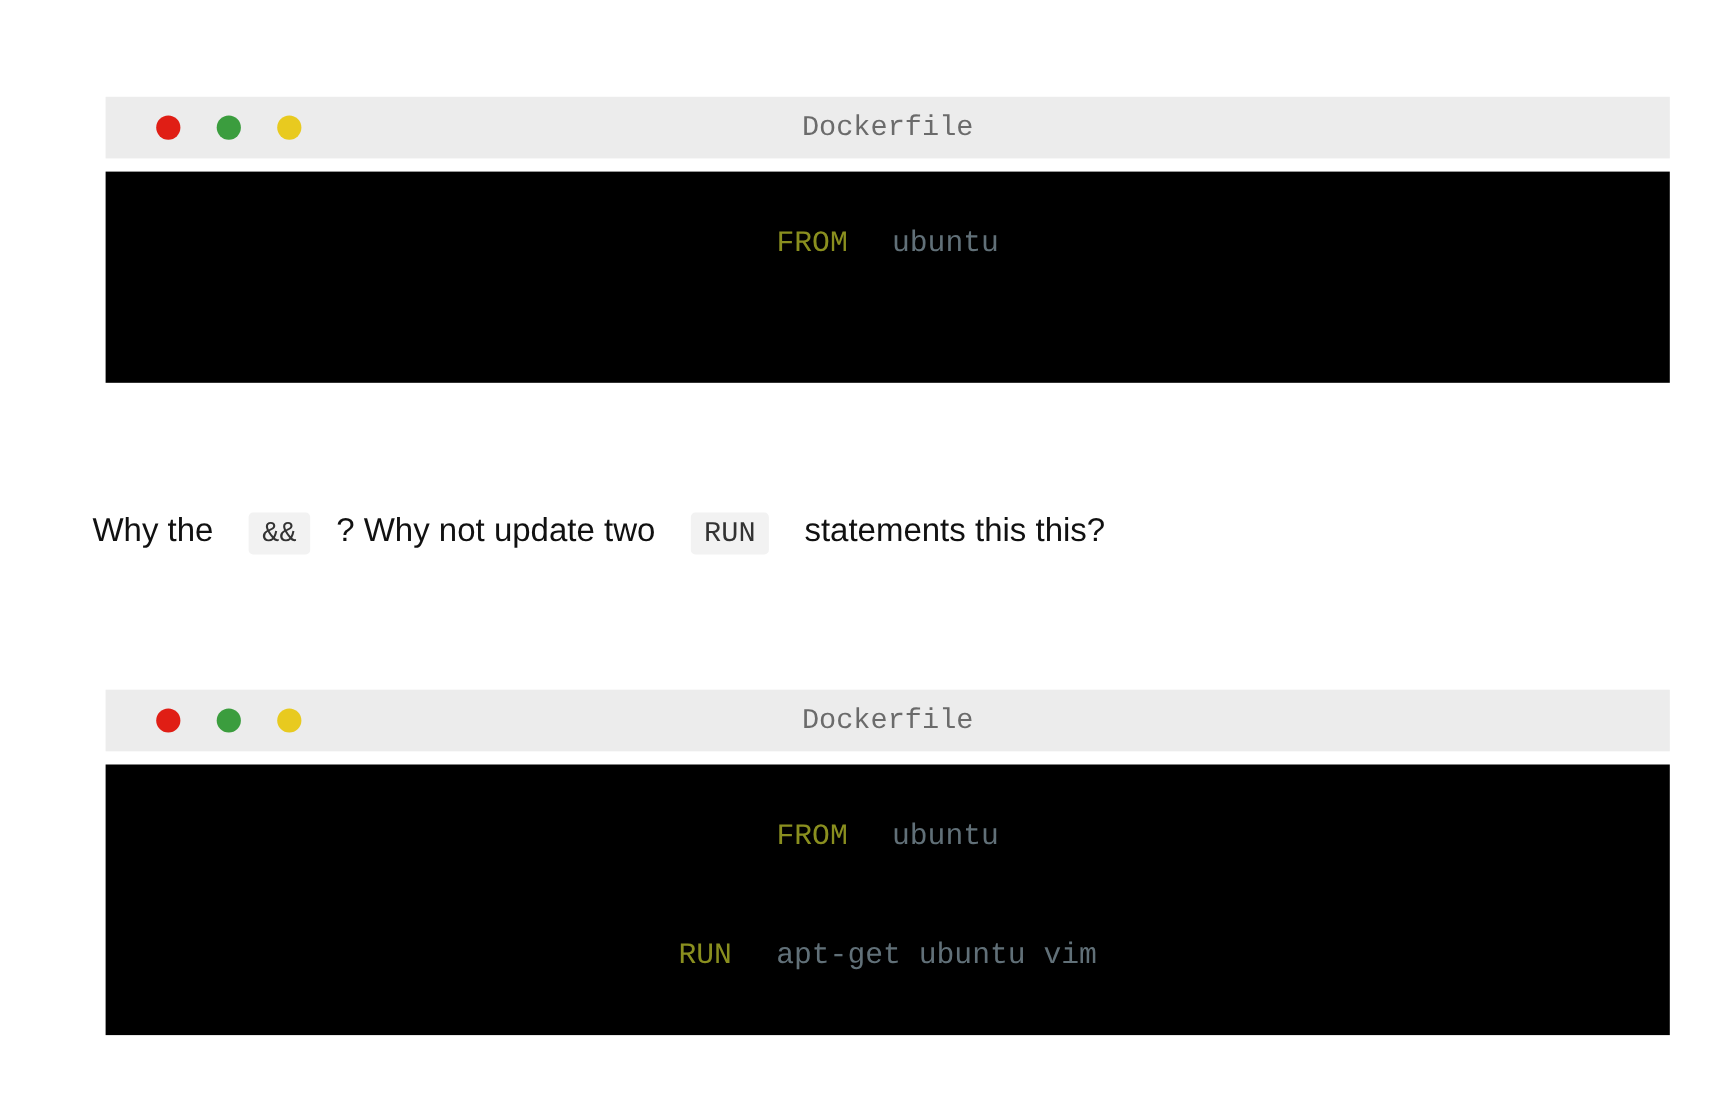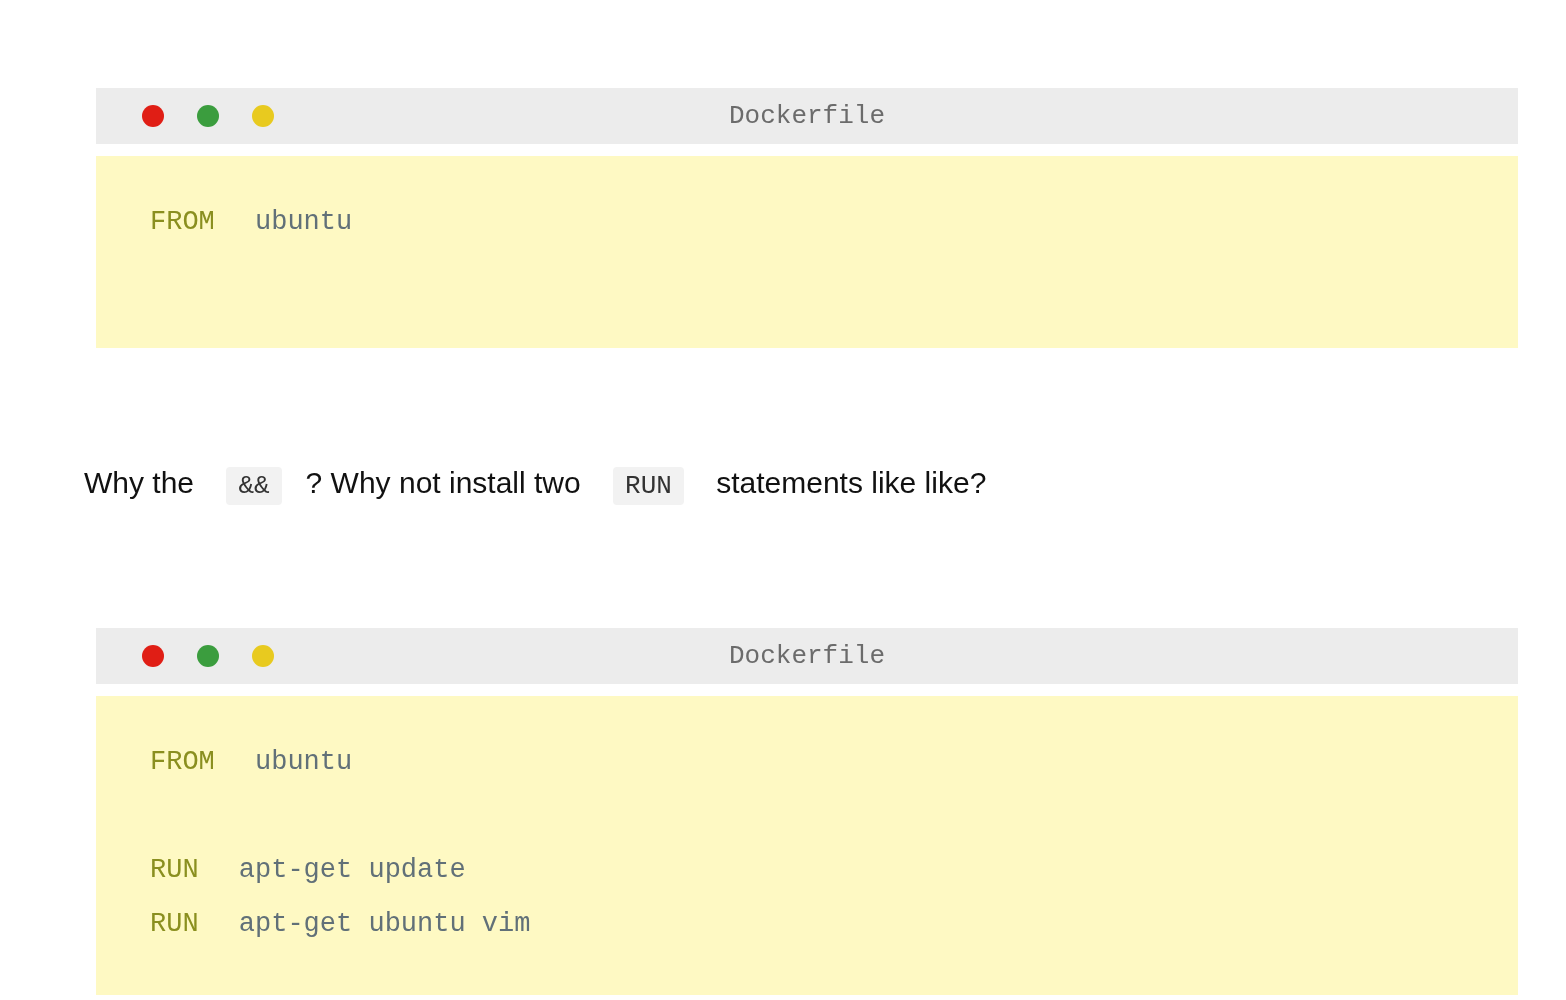--- a/index.html
+++ b/index.html
@@ -41,22 +41,23 @@
     .tl-green { background: #3b9d3e; }
     .tl-yellow { background: #e8ca1f; }
     .window-title {
       flex: 1;
       text-align: center;
       font-family: "SFMono-Regular", Consolas, "Liberation Mono", Menlo, monospace;
       font-size: 26px;
       color: #6b6b6b;
     }
     .code-body {
-      background: #fef9c3;
+      background: #000000;
       padding: 34px 30px 38px 30px;
+      text-align: center;
     }
     .code-line {
       font-family: "SFMono-Regular", Consolas, "Liberation Mono", Menlo, monospace;
       font-size: 27px;
       line-height: 1.55;
       white-space: pre;
     }
     .blank-line {
       height: 42px;
     }
@@ -89,31 +90,30 @@
     </div>
     <div class="window-title">Dockerfile</div>
   </div>
   <div class="code-body">
     <div class="code-line"><span class="kw">FROM</span><span class="txt"> ubuntu</span></div>
     <div class="blank-line"></div>
   </div>
 </div>
 
 <p class="paragraph">
-  <span>Why the </span><span class="inline-code">&amp;&amp;</span><span>? Why not install two </span><span class="inline-code">RUN</span><span> statements like like?</span>
+  <span>Why the </span><span class="inline-code">&amp;&amp;</span><span>? Why not update two </span><span class="inline-code">RUN</span><span> statements this this?</span>
 </p>
 
 <div class="code-window">
   <div class="titlebar">
     <div class="traffic-lights">
       <div class="traffic-light tl-red"></div>
       <div class="traffic-light tl-green"></div>
       <div class="traffic-light tl-yellow"></div>
     </div>
     <div class="window-title">Dockerfile</div>
   </div>
   <div class="code-body">
     <div class="code-line"><span class="kw">FROM</span><span class="txt"> ubuntu</span></div>
     <div class="blank-line"></div>
-    <div class="code-line"><span class="kw">RUN</span><span class="txt"> apt-get update</span></div>
     <div class="code-line"><span class="kw">RUN</span><span class="txt"> apt-get ubuntu vim</span></div>
   </div>
 </div>
 
 </body></html>

